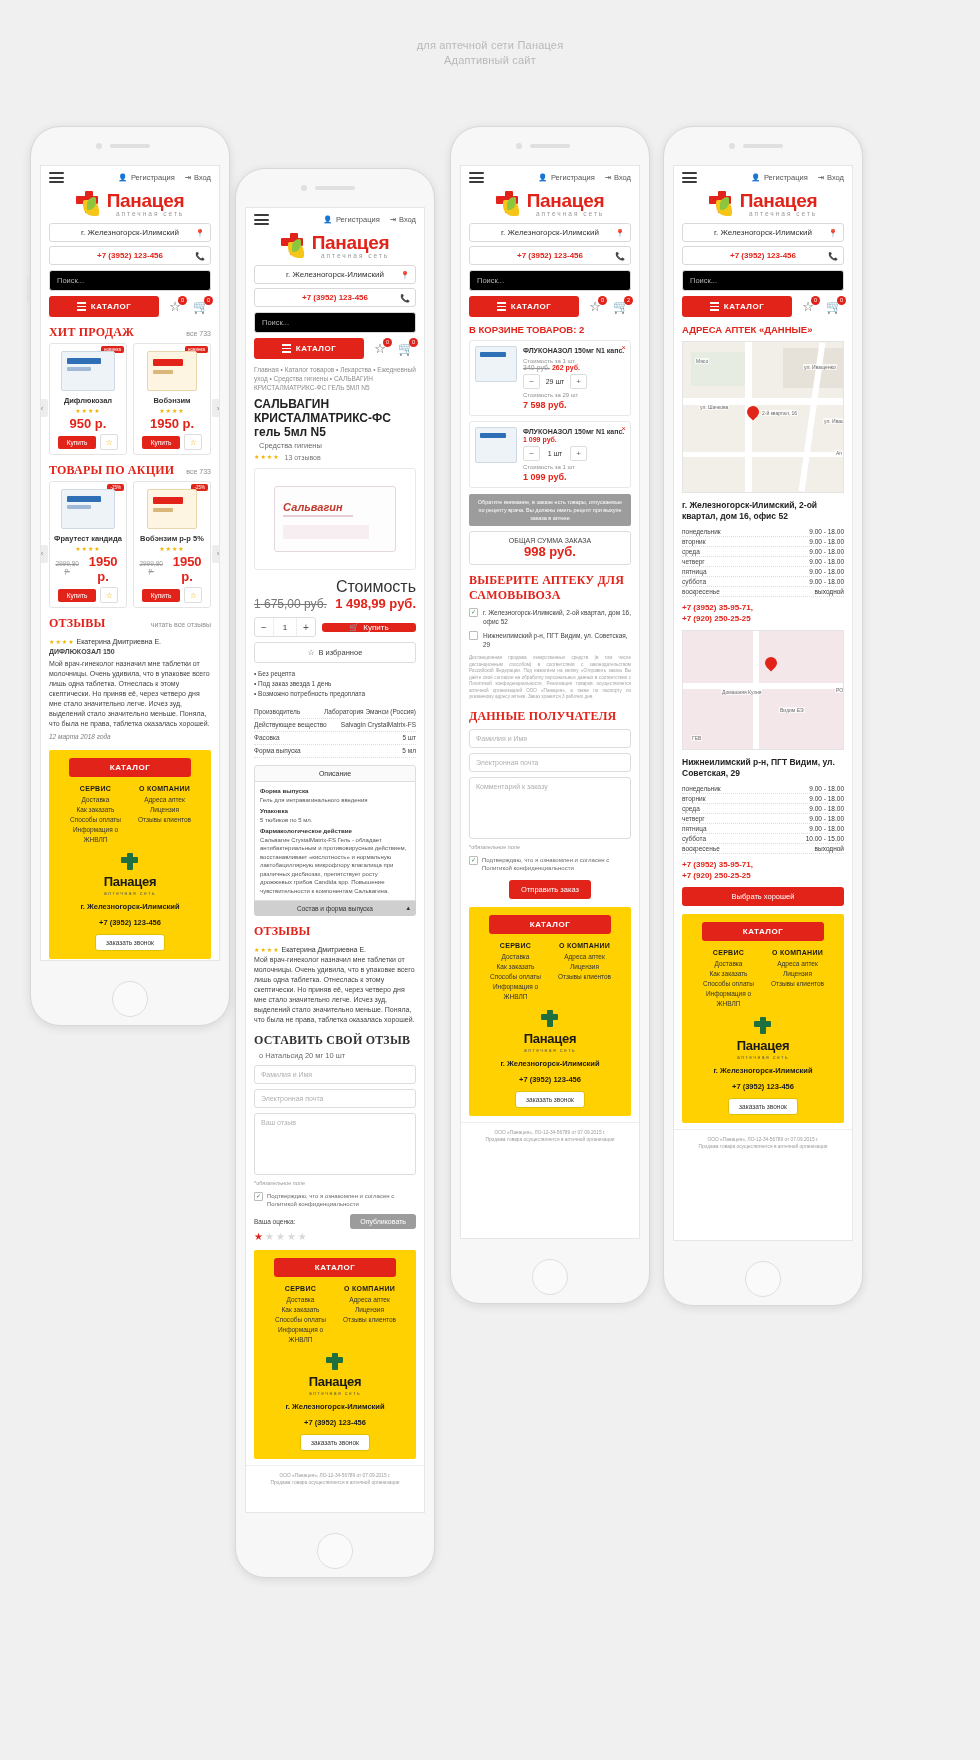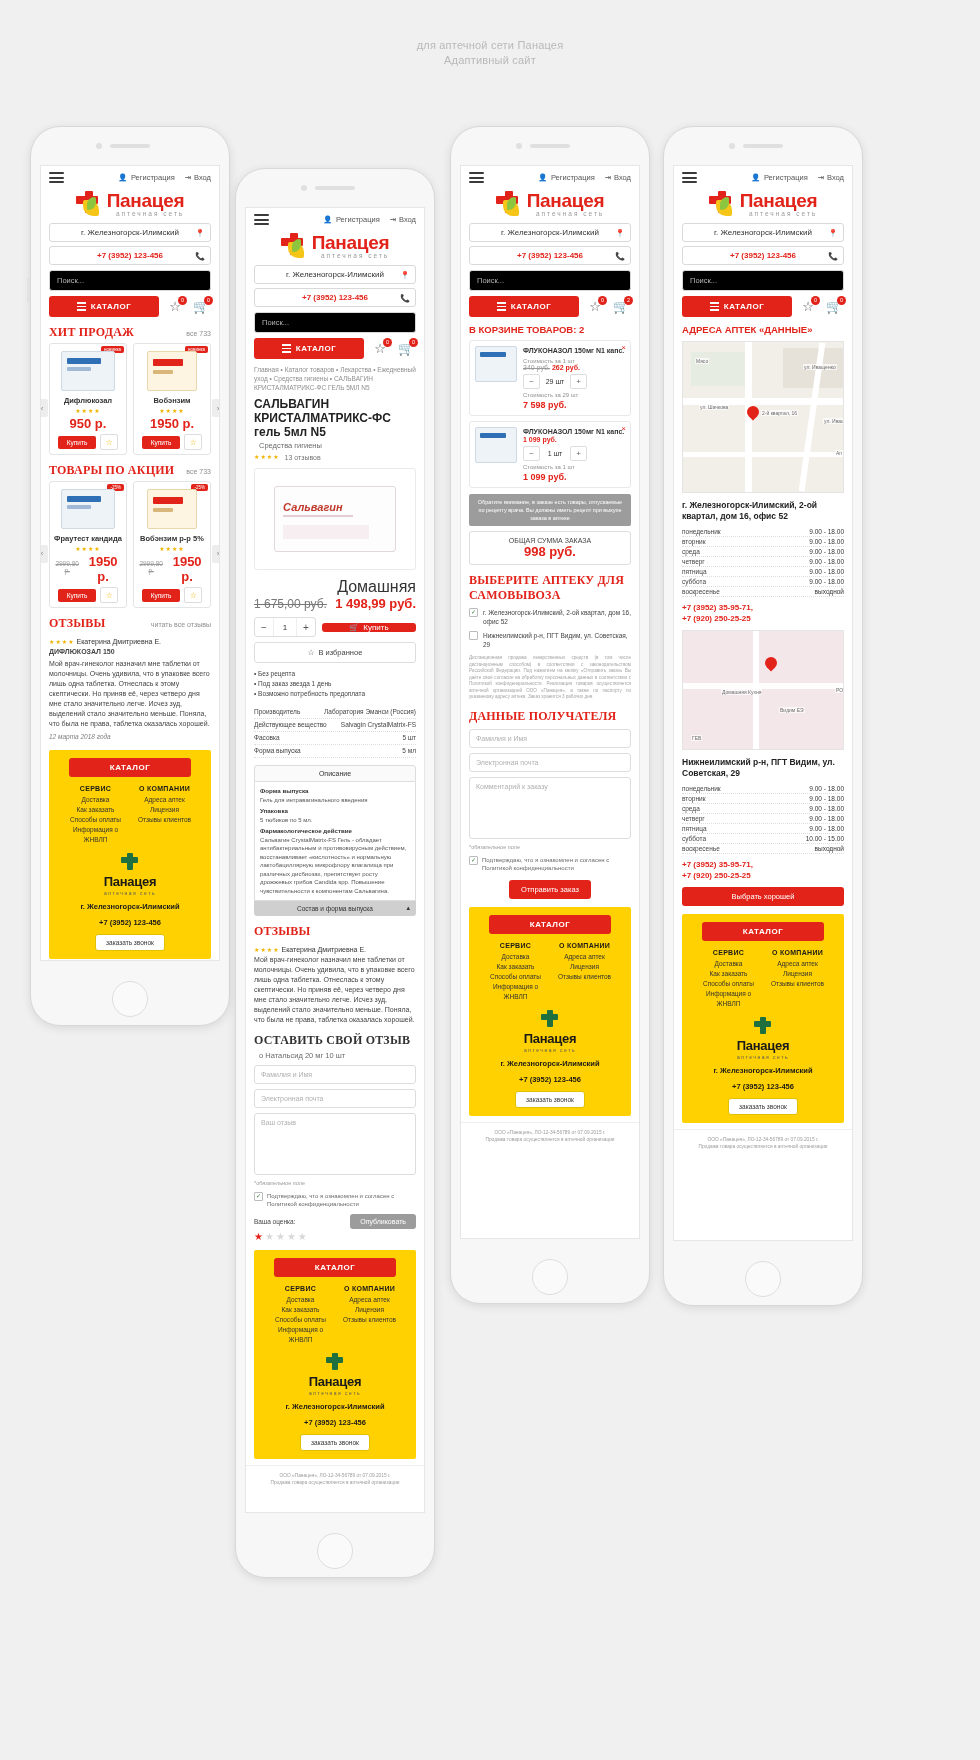--- a/index.html
+++ b/index.html
@@ -506,21 +506,21 @@
       </div>
 
       <div class="pimg">
         <div class="pack">
           <div class="brand">Сальвагин</div>
           <div class="ln"></div>
             <div class="tiny"></div>
         </div>
       </div>
 
-      <div class="costrow">Домашняя</div>
+      <div class="costrow">Стоимость</div>
       <div class="costline">
         <span class="old">1 675,00 руб.</span>
         <span class="new">1 498,99 руб.</span>
       </div>
       <div class="qtyrow">
         <div class="stepper">
           <div>−</div>
           <div class="val">1</div>
           <div>+</div>
         </div>

